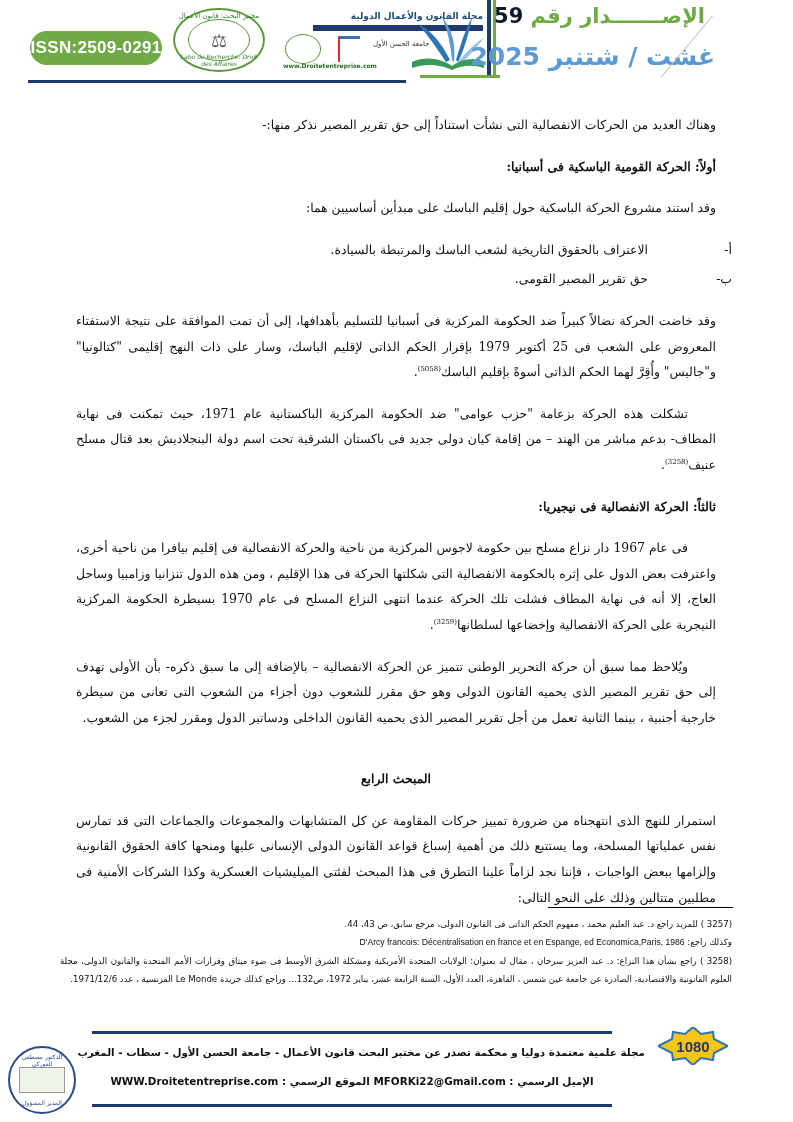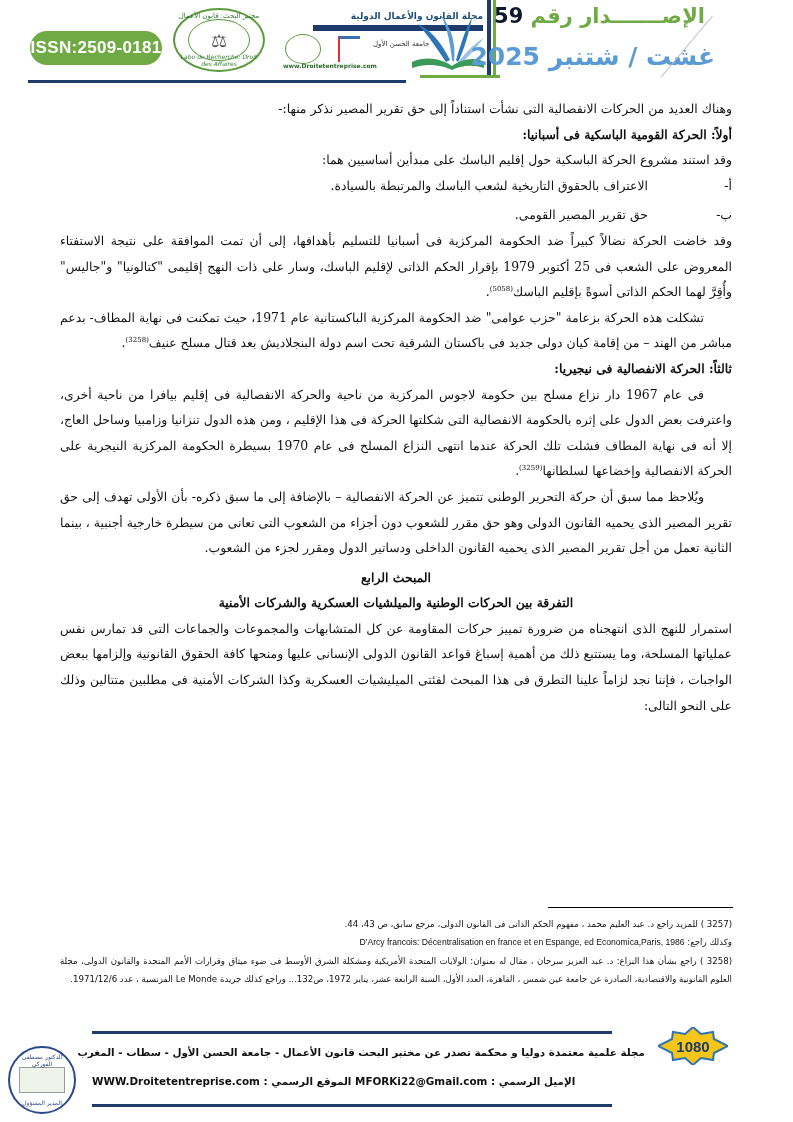--- a/index.html
+++ b/index.html
@@ -35,21 +35,21 @@
   .issue-num { color:#0f172a; }
   .date-line { left:505px; top:42px; width:210px; text-align:left; direction:rtl;
                font-family:"DejaVu Sans", sans-serif; font-weight:bold; font-size:25px; color:#5b9bd5; white-space:nowrap; }
   .diag { left:712px; top:16px; width:1px; height:80px; background:#bbb; transform:rotate(40deg); transform-origin:top; }
   .header-rule { left:28px; top:80px; width:378px; height:3px; background:#1f3b6b; }
   .header-rule2 { left:420px; top:75px; width:80px; height:3px; background:#6faa44; }
 
   
   .body { left:60px; top:96px; width:672px; direction:rtl; text-align:justify;
           font-size:12.4px; line-height:25.6px; }
-  .body p { margin:0; }
+  .body p { margin:16px; }
   .body .h { font-weight:bold; }
   .body .ind { text-indent:28px; }
   .body .li { display:flex; }
   .body .li .mk { width:36px; flex:none; }
   .body .li .tx { padding-right:48px; }
   .body .center { text-align:center; font-weight:bold; }
   sup { font-size:7px; line-height:0; }
   .sp { height:4px; }
 
   
@@ -58,32 +58,32 @@
         font-size:8.6px; line-height:18.4px; font-family:"DejaVu Sans", sans-serif; }
   .fn p { margin:0; }
   .fn .lat { font-family:"Liberation Sans", sans-serif; }
 
   
   .foot-rule1 { left:92px; top:1031px; width:520px; height:3px; background:#1f3b6b; }
   .foot-rule2 { left:92px; top:1104px; width:520px; height:3px; background:#1f3b6b; }
   .badge { left:658px; top:1027px; width:70px; height:38px; }
   .foot-line1 { left:92px; top:1046px; width:553px; text-align:right; direction:rtl;
                 font-family:"DejaVu Sans", sans-serif; font-weight:bold; font-size:10.4px; white-space:nowrap; }
-  .foot-line2 { left:92px; top:1075px; width:520px; text-align:left; direction:rtl;
+  .foot-line2 { left:92px; top:1075px; width:520px; text-align:center; direction:rtl;
                 font-family:"DejaVu Sans", sans-serif; font-weight:bold; font-size:10.4px; white-space:nowrap; }
   .foot-seal { left:8px; top:1046px; width:68px; height:68px; border-radius:50%; border:2px solid #2a4a8a;
                box-sizing:border-box; display:flex; align-items:center; justify-content:center; }
   .foot-seal-inner { width:44px; height:24px; border:1px solid #999; background:#eef4ea; }
   .foot-seal-t { position:absolute; top:5px; left:6px; right:6px; text-align:center; font-size:6px; color:#2a4a8a; font-family:"DejaVu Sans", sans-serif; direction:rtl; }
   .foot-seal-b { position:absolute; bottom:6px; left:6px; right:6px; text-align:center; font-size:6px; color:#2a4a8a; font-family:"DejaVu Sans", sans-serif; direction:rtl; }
 </style>
 </head>
 <body>
 
-<div class="abs issn">ISSN:2509-0181</div>
+<div class="abs issn">ISSN:2509-0291</div>
 
 <div class="abs seal">
   <span class="seal-arc-top">مختبر البحث: قانون الأعمال</span>
   <div class="seal-inner">⚖</div>
   <span class="seal-arc-bot">Labo de Recherche: Droit des Affaires</span>
 </div>
 
 <div class="abs journal-box">
   <span class="journal-title">مجلة القانون والأعمال الدولية</span>
   <div class="journal-band"></div>
@@ -126,21 +126,20 @@
     <span class="mk">ب-</span>
     <span class="tx">حق تقرير المصير القومى.</span>
   </div>
   <p><span>وقد خاضت الحركة نضالاً كبيراً ضد الحكومة المركزية فى أسبانيا للتسليم بأهدافها، إلى أن تمت الموافقة على نتيجة الاستفتاء المعروض على الشعب فى 25 أكتوبر 1979 بإقرار الحكم الذاتى لإقليم الباسك، وسار على ذات النهج إقليمى "كتالونيا" و"جاليس" وأُقِرَّ لهما الحكم الذاتى أسوةً بإقليم الباسك</span><sup>(5058)</sup>.</p>
   <p class="ind"><span>تشكلت هذه الحركة بزعامة "حزب عوامى" ضد الحكومة المركزية الباكستانية عام 1971، حيث تمكنت فى نهاية المطاف- بدعم مباشر من الهند – من إقامة كيان دولى جديد فى باكستان الشرقية تحت اسم دولة البنجلاديش بعد قتال مسلح عنيف</span><sup>(3258)</sup>.</p>
   <p class="h">ثالثاً: الحركة الانفصالية فى نيجيريا:</p>
   <p class="ind"><span>فى عام 1967 دار نزاع مسلح بين حكومة لاجوس المركزية من ناحية والحركة الانفصالية فى إقليم بيافرا من ناحية أخرى، واعترفت بعض الدول على إثره بالحكومة الانفصالية التى شكلتها الحركة فى هذا الإقليم ، ومن هذه الدول تنزانيا وزامبيا وساحل العاج، إلا أنه فى نهاية المطاف فشلت تلك الحركة عندما انتهى النزاع المسلح فى عام 1970 بسيطرة الحكومة المركزية النيجرية على الحركة الانفصالية وإخضاعها لسلطانها</span><sup>(3259)</sup>.</p>
   <p class="ind">ويُلاحظ مما سبق أن حركة التحرير الوطنى تتميز عن الحركة الانفصالية – بالإضافة إلى ما سبق ذكره- بأن الأولى تهدف إلى حق تقرير المصير الذى يحميه القانون الدولى وهو حق مقرر للشعوب دون أجزاء من الشعوب التى تعانى من سيطرة خارجية أجنبية ، بينما الثانية تعمل من أجل تقرير المصير الذى يحميه القانون الداخلى ودساتير الدول ومقرر لجزء من الشعوب.</p>
   <div class="sp"></div>
   <p class="center">المبحث الرابع</p>
-  <p class="center">التفرقة بين الحركات الوطنية والميلشيات العسكرية والشركات الأمنية</p>
   <p>استمرار للنهج الذى انتهجناه من ضرورة تمييز حركات المقاومة عن كل المتشابهات والمجموعات والجماعات التى قد تمارس نفس عملياتها المسلحة، وما يستتبع ذلك من أهمية إسباغ قواعد القانون الدولى الإنسانى عليها ومنحها كافة الحقوق القانونية وإلزامها ببعض الواجبات ، فإننا نجد لزاماً علينا التطرق فى هذا المبحث لفئتى الميليشيات العسكرية وكذا الشركات الأمنية فى مطلبين متتالين وذلك على النحو التالى:</p>
 </div>
 
 <div class="abs fn-rule"></div>
 <div class="abs fn">
   <p>(3257 ) للمزيد راجع د. عبد العليم محمد ، مفهوم الحكم الذاتى فى القانون الدولى، مرجع سابق، ص 43، 44.</p>
   <p><span>وكذلك راجع:</span> <span class="lat" dir="ltr">D'Arcy francois: Décentralisation en france et en Espange, ed Economica,Paris, 1986</span></p>
   <p>(3258 ) راجع بشأن هذا النزاع: د. عبد العزيز سرحان ، مقال له بعنوان: الولايات المتحدة الأمريكية ومشكلة الشرق الأوسط فى ضوء ميثاق وقرارات الأمم المتحدة والقانون الدولى، مجلة العلوم القانونية والاقتصادية، الصادرة عن جامعة عين شمس ، القاهرة، العدد الأول، السنة الرابعة عشر، يناير 1972، ص132... وراجع كذلك جريدة Le Monde الفرنسية ، عدد 1971/12/6.</p>
 </div>
 

